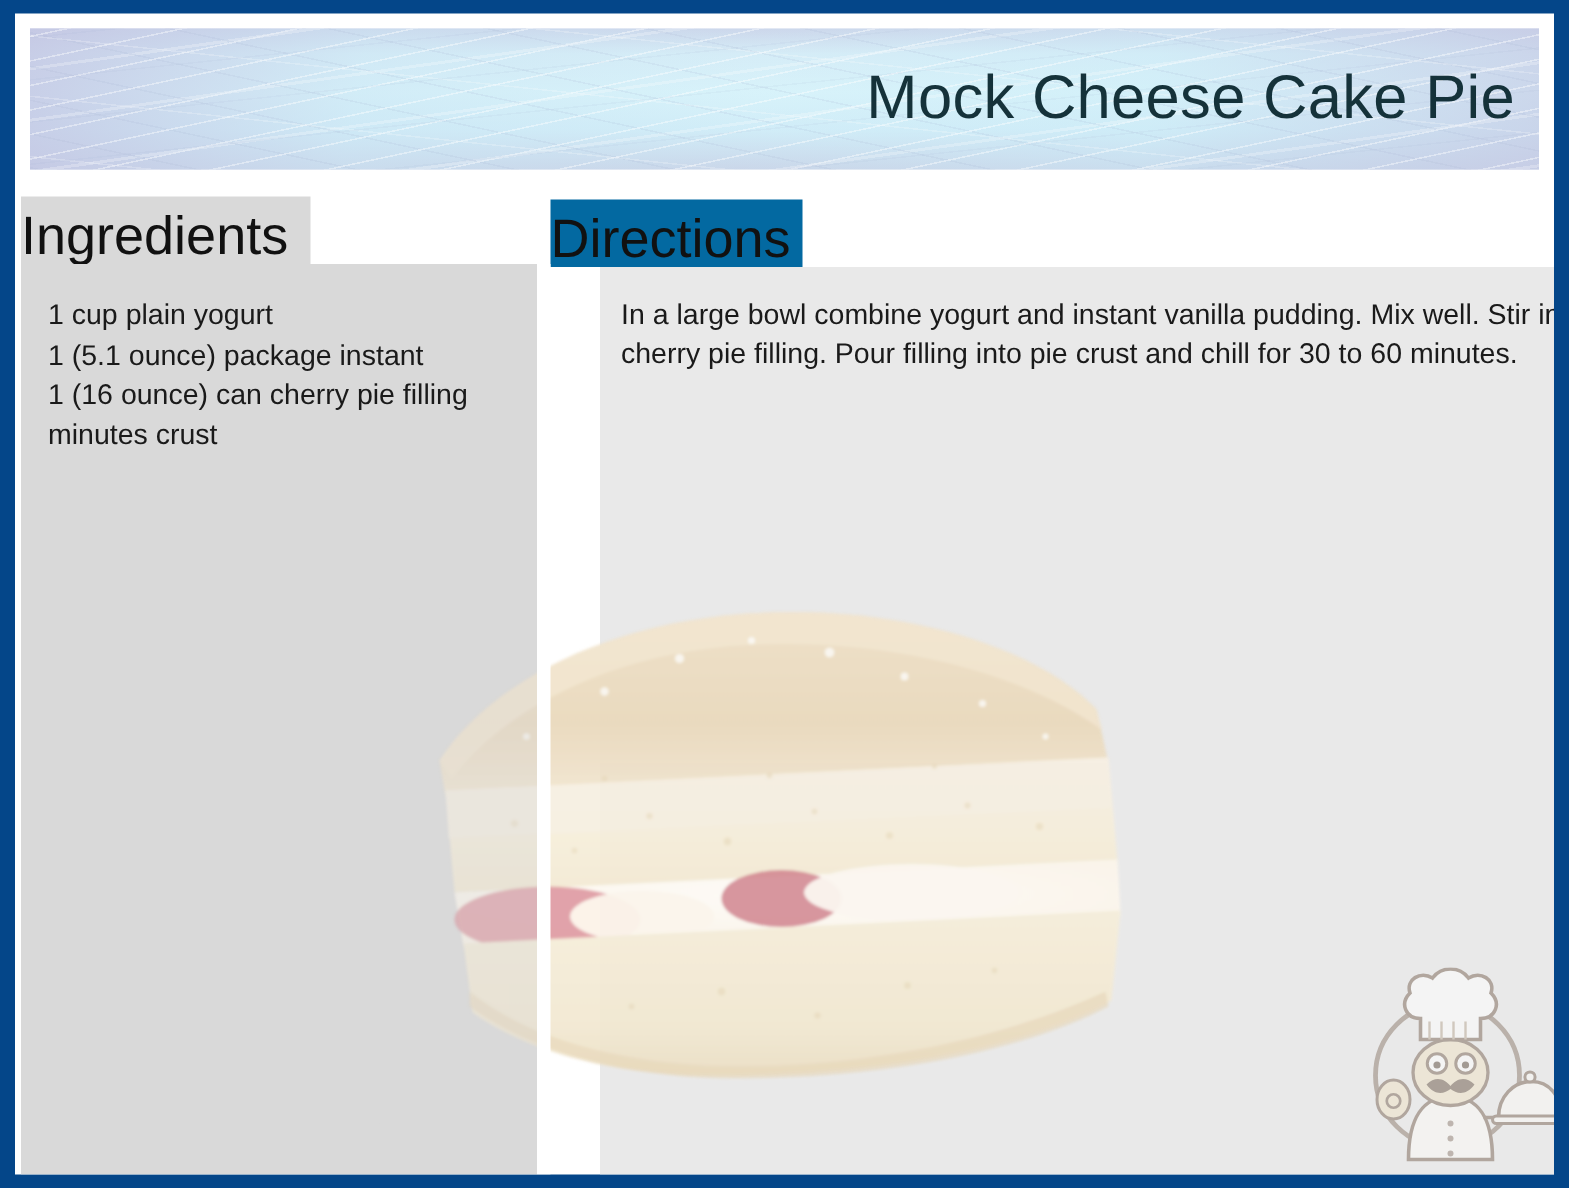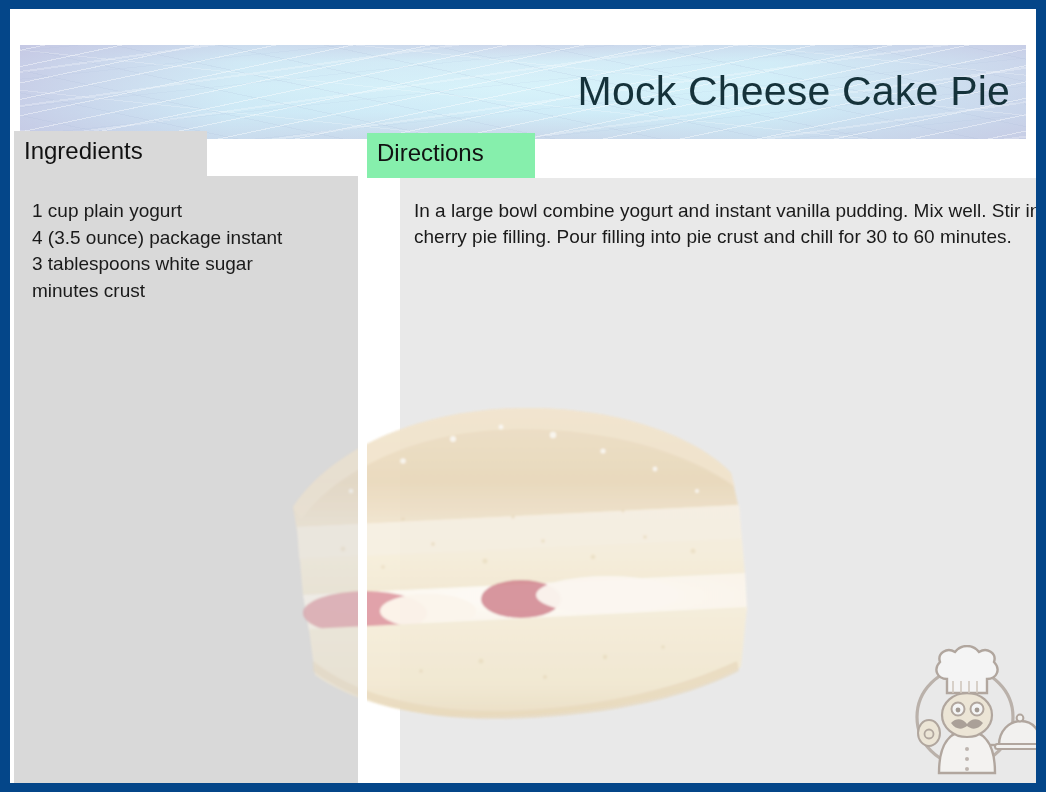--- a/index.html
+++ b/index.html
@@ -38,21 +38,20 @@
     left: 10px;
     top: 10px;
     width: 1006px;
     height: 94px;
     background:
       linear-gradient(100deg, rgba(197,200,228,0.85) 0%, rgba(205,232,245,0.55) 22%,
                               rgba(214,244,250,0.25) 48%, rgba(206,238,248,0.5) 74%,
                               rgba(199,205,230,0.75) 100%),
       linear-gradient(180deg, #c9cde6 0%, #d5eaf6 18%, #d8f2fa 45%, #cfeaf7 72%, #c6cde4 100%);
     overflow: hidden;
-    margin-top: 26px;
   }
   .banner-weave {
     position: absolute;
     inset: -40px -20px;
     opacity: .55;
     background-image:
       repeating-linear-gradient(168deg, rgba(255,255,255,0.75) 0px, rgba(255,255,255,0.75) 1px,
                                 rgba(255,255,255,0) 1px, rgba(255,255,255,0) 16px),
       repeating-linear-gradient(12deg, rgba(171,186,214,0.30) 0px, rgba(171,186,214,0.30) 1px,
                                 rgba(171,186,214,0) 1px, rgba(171,186,214,0) 22px),
@@ -79,38 +78,38 @@
     color: #15323a;
     letter-spacing: .2px;
     white-space: nowrap;
   }
 
   
   .tab {
     position: absolute;
     background: #d9d9d9;
     color: #111111;
-    font-size: 24px;
+    font-size: 36px;
     line-height: 1;
-    padding: 8px 14px 9px 10px;
+    padding: 8px 14px 9px 0;
     box-sizing: border-box;
     white-space: nowrap;
   }
   .tab-ingredients {
     left: 4px;
     top: 122px;
     width: 193px;
     height: 45px;
   }
   .tab-directions {
     left: 357px;
     top: 124px;
     width: 168px;
     height: 45px;
-    background: #86efac;
+    background: #0369a1;
   }
 
   
   .panel {
     position: absolute;
     box-sizing: border-box;
     overflow: hidden;
   }
   .panel-ingredients {
     left: 4px;
@@ -193,22 +192,22 @@
       <div class="banner-weave"></div>
       <div class="banner-weave2"></div>
       <div class="banner-title">Mock Cheese Cake Pie</div>
     </div>
 
     <div class="tab tab-ingredients">Ingredients</div>
 
     <div class="panel panel-ingredients">
       <div class="panel-body">
         <div class="ing-line">1 cup plain yogurt</div>
-        <div class="ing-line">4 (3.5 ounce) package instant</div>
-        <div class="ing-line">3 tablespoons white sugar</div>
+        <div class="ing-line">1 (5.1 ounce) package instant</div>
+        <div class="ing-line">1 (16 ounce) can cherry pie filling</div>
         <div class="ing-line">minutes crust</div>
       </div>
     </div>
 
     <div class="tab tab-directions">Directions</div>
 
     <div class="panel panel-directions">
       <div class="panel-body">In a large bowl combine yogurt and instant vanilla pudding. Mix well. Stir in cherry pie filling.  Pour filling into pie crust and chill for 30 to 60 minutes.</div>
     </div>
 

